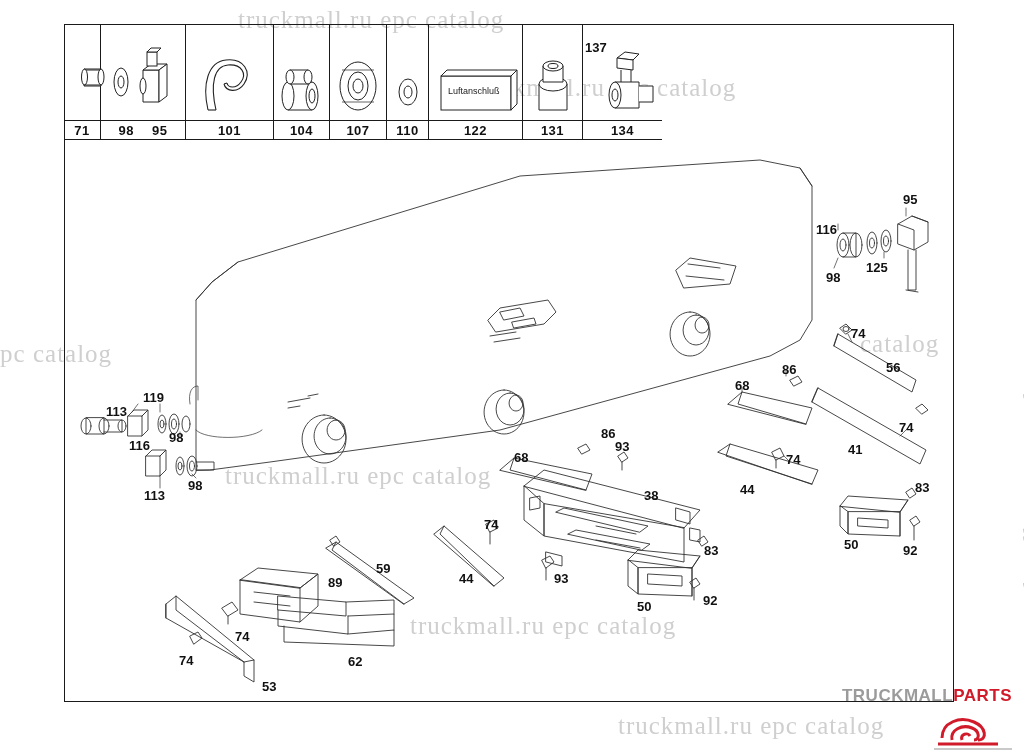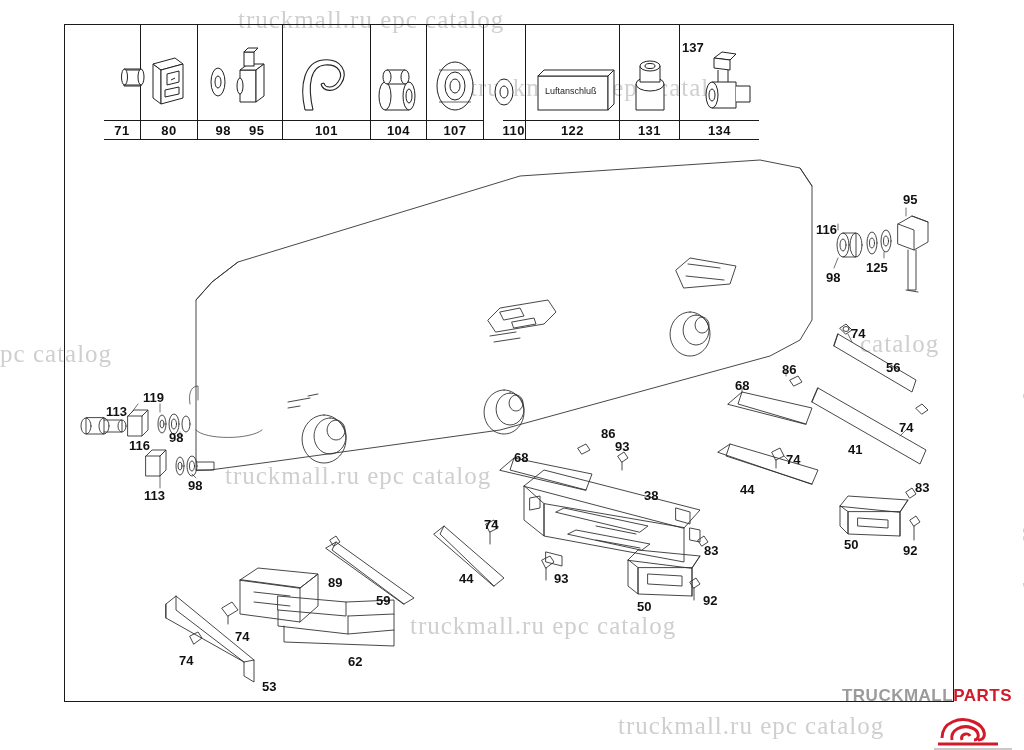--- a/index.html
+++ b/index.html
@@ -131,54 +131,37 @@
   <div class="wm" style="left:410px; top:612px;">truckmall.ru epc catalog</div>
   <div class="wm" style="left:618px; top:712px;">truckmall.ru epc catalog</div>
   <div class="wm" style="left:-12px; top:340px;">epc catalog</div>
   <div class="wm wm-rot" style="left:1018px; top:630px;">truckmall.ru epc catalog</div>
   <div class="wm" style="left:860px; top:330px;">catalog</div>
 
   <div class="frame"></div>
 
   <div class="legend">
 
-    <div class="legend-cell" style="width:37px;margin-left:40px;">
+    <div class="legend-cell" style="width:37px;">
       <div class="legend-art">
         <svg width="57" height="92" viewBox="0 0 57 92">
           <g stroke="#222" fill="#fff" stroke-width="1">
             <rect x="19" y="72" width="20" height="0"></rect>
             <path d="M20 74 L20 90 L37 90 L37 74 Z" transform="translate(0,-28)"></path>
             <ellipse cx="20.5" cy="53" rx="3" ry="8"></ellipse>
             <ellipse cx="37" cy="53" rx="3" ry="8"></ellipse>
             <path d="M20 45 L37 45 M20 61 L37 61"></path>
           </g>
         </svg>
       </div>
       <div class="legend-label">
           <span>71</span>
         </div>
     </div>
 
-    <div class="legend-cell" style="width:57px;">
-      <div class="legend-art">
-        <svg width="57" height="92" viewBox="0 0 57 92">
-          <g stroke="#222" fill="#fff" stroke-width="1">
-            <path d="M12 40 L12 74 L20 80 L20 46 Z"></path>
-            <path d="M12 40 L34 34 L42 40 L20 46 Z"></path>
-            <path d="M20 46 L20 80 L42 74 L42 40 Z"></path>
-            <path d="M26 50 L38 47 L38 58 L26 61 Z"></path>
-            <path d="M24 66 L38 63 L38 70 L24 73 Z"></path>
-            <path d="M30 56 L34 54"></path>
-          </g>
-        </svg>
-      </div>
-      <div class="legend-label">
-          <span>80</span>
-        </div>
-    </div>
 
     <div class="legend-cell" style="width:85px;">
       <div class="legend-art">
         <svg width="85" height="92" viewBox="0 0 85 92">
           <g stroke="#222" fill="#fff" stroke-width="1">
             <ellipse cx="20" cy="58" rx="7" ry="14"></ellipse>
             <ellipse cx="20" cy="58" rx="3" ry="6"></ellipse>
             <path d="M42 46 L42 78 L58 78 L58 46 Z"></path>
             <path d="M42 46 L50 40 L66 40 L58 46 Z"></path>
             <path d="M58 46 L66 40 L66 72 L58 78 Z"></path>
@@ -238,21 +221,21 @@
             <ellipse cx="28" cy="62" rx="5" ry="7"></ellipse>
             <path d="M12 46 L44 46 M12 78 L44 78" stroke-width="0.7"></path>
           </g>
         </svg>
       </div>
       <div class="legend-label">
           <span>107</span>
         </div>
     </div>
 
-    <div class="legend-cell" style="width:42px;align-items:flex-end;">
+    <div class="legend-cell" style="width:42px;">
       <div class="legend-art">
         <svg width="42" height="92" viewBox="0 0 42 92">
           <g stroke="#222" fill="#fff" stroke-width="1">
             <ellipse cx="21" cy="68" rx="9" ry="13"></ellipse>
             <ellipse cx="21" cy="68" rx="4" ry="6"></ellipse>
           </g>
         </svg>
       </div>
       <div class="legend-label">
           <span>110</span>
@@ -513,21 +496,21 @@
   <div class="callout" style="left:514px; top:450px;">68</div>
   <div class="callout" style="left:644px; top:488px;">38</div>
   <div class="callout" style="left:484px; top:517px;">74</div>
   <div class="callout" style="left:554px; top:571px;">93</div>
   <div class="callout" style="left:459px; top:571px;">44</div>
   <div class="callout" style="left:704px; top:543px;">83</div>
   <div class="callout" style="left:637px; top:599px;">50</div>
   <div class="callout" style="left:703px; top:593px;">92</div>
 
   <div class="callout" style="left:328px; top:529px;margin-top:46px;">89</div>
-  <div class="callout" style="left:376px; top:593px;">59</div>
+  <div class="callout" style="left:376px; top:561px;">59</div>
   <div class="callout" style="left:235px; top:629px;">74</div>
   <div class="callout" style="left:179px; top:653px;">74</div>
   <div class="callout" style="left:348px; top:654px;">62</div>
   <div class="callout" style="left:262px; top:679px;">53</div>
 
   <div class="brand">
     <div class="brand-text">
       <span>TRUCKMALL</span><b>PARTS</b>
     </div>
     <svg width="168" height="56" viewBox="0 0 168 56" style="position:absolute; right:0; top:16px;">

